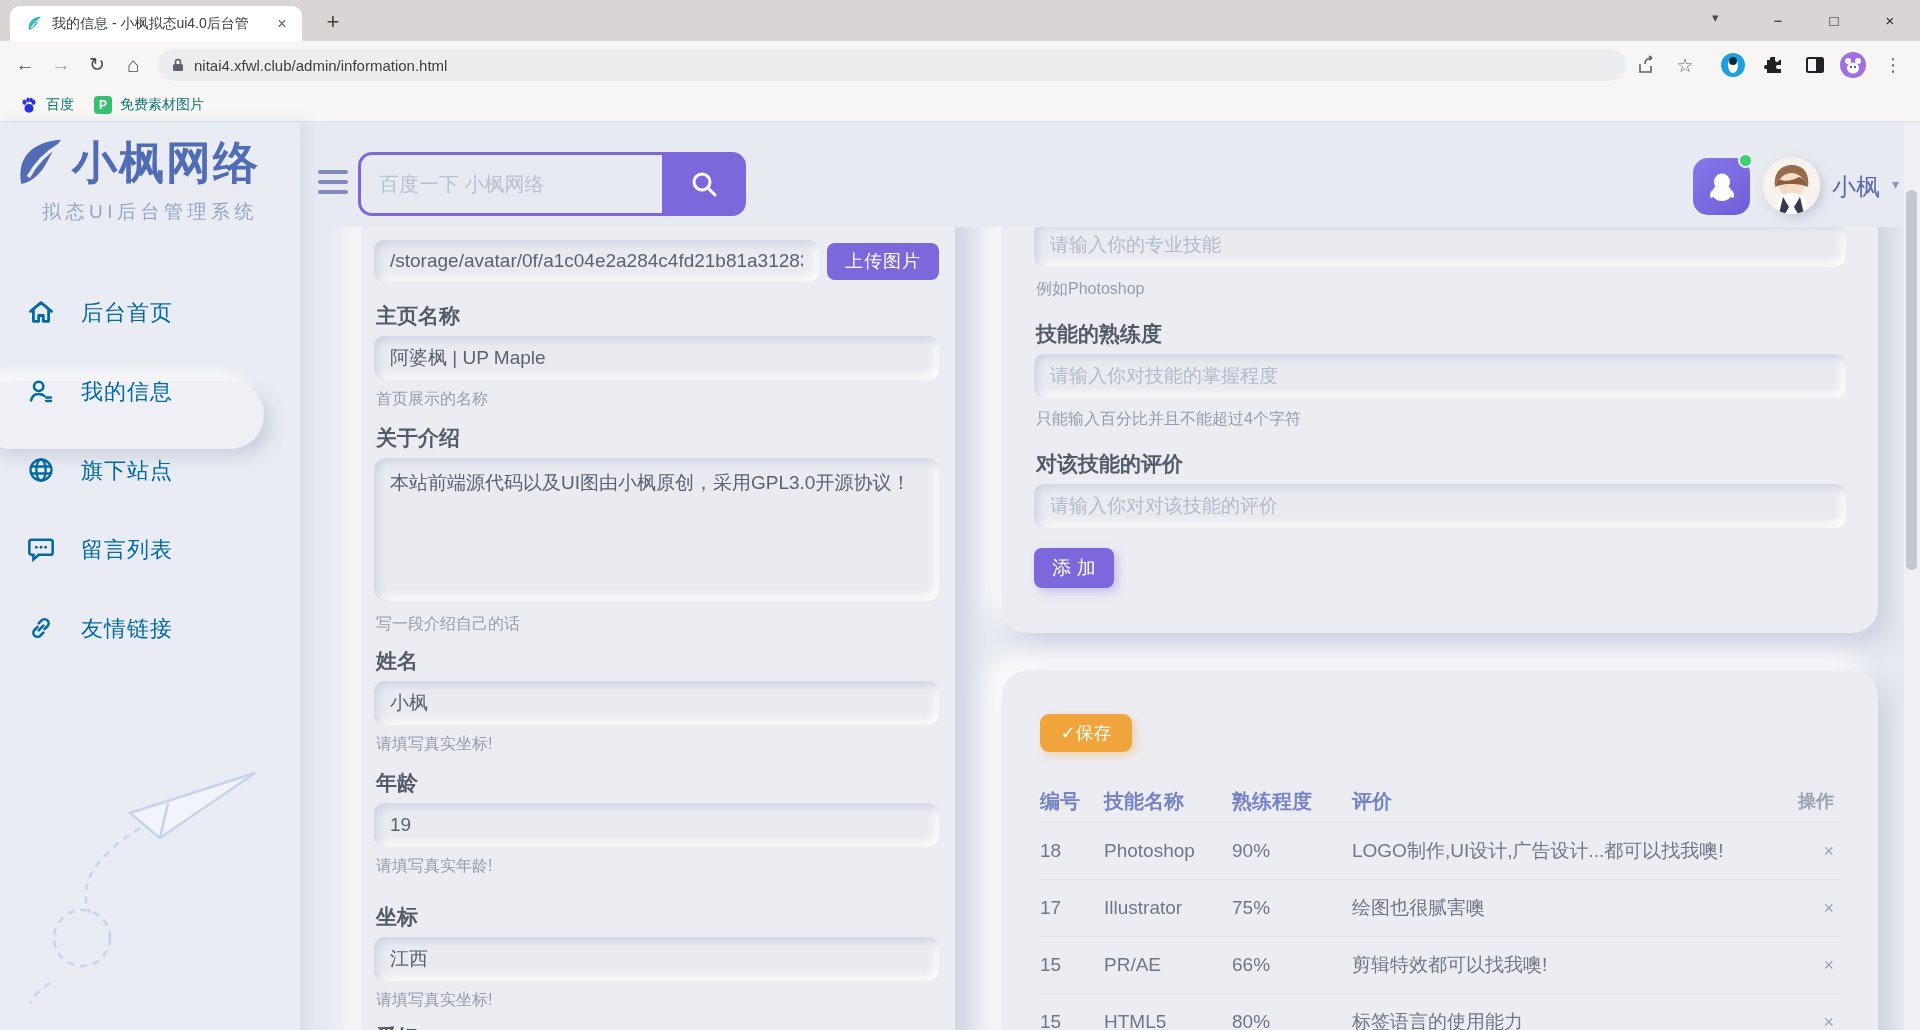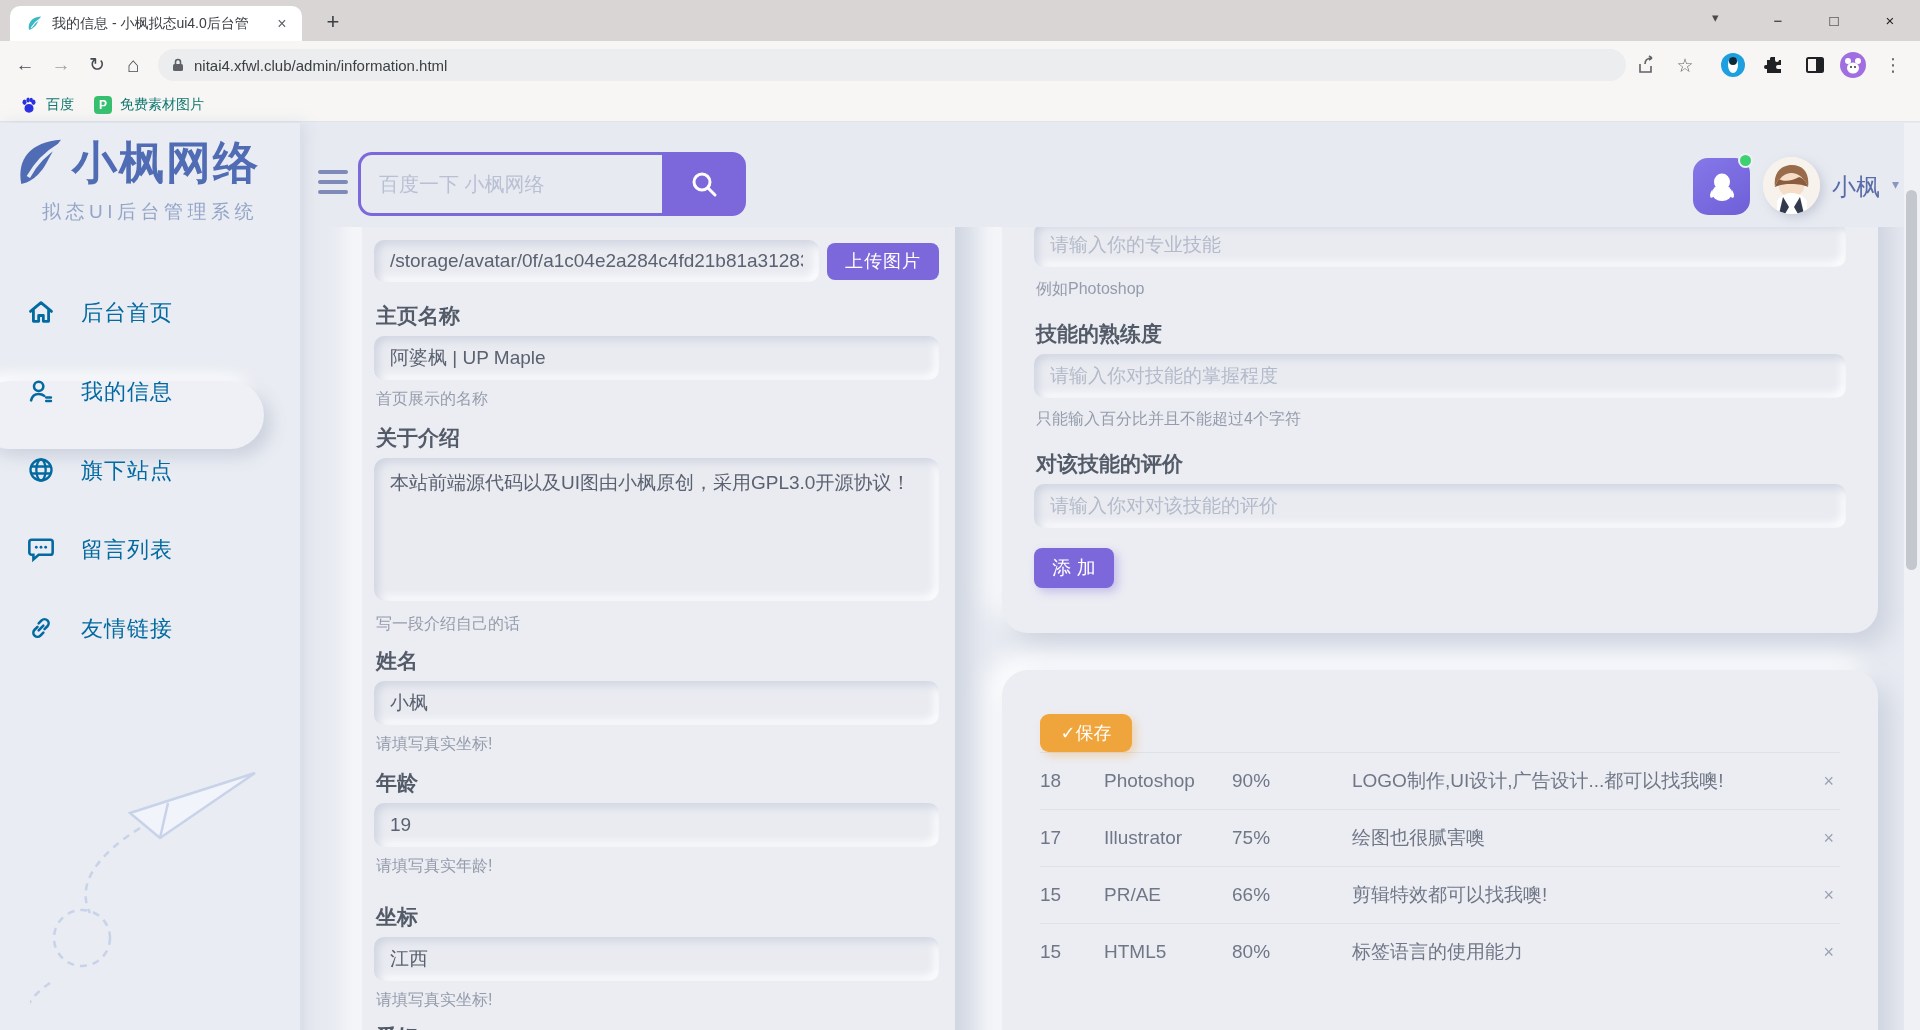--- a/index.html
+++ b/index.html
@@ -358,20 +358,27 @@
 
       <div class="field-label" style="margin-top:24px;">对该技能的评价</div>
       <input class="n-input" placeholder="请输入你对对该技能的评价" style="">
 
       <button class="btn-purple add-btn">添 加</button>
     </div>
 
     <div class="card card-table">
       <button class="save-btn">✓保存</button>
 
+      <div class="skl-grid skl-head">
+        <div>编号</div>
+        <div>技能名称</div>
+        <div>熟练程度</div>
+        <div>评价</div>
+        <div class="skl-act">操作</div>
+      </div>
 
       <div class="skl-grid skl-row">
         <div>18</div>
         <div>Photoshop</div>
         <div>90%</div>
         <div class="skl-eval">LOGO制作,UI设计,广告设计...都可以找我噢!</div>
         <div class="skl-act">×</div>
       </div>
       <div class="skl-grid skl-row">
         <div>17</div>

